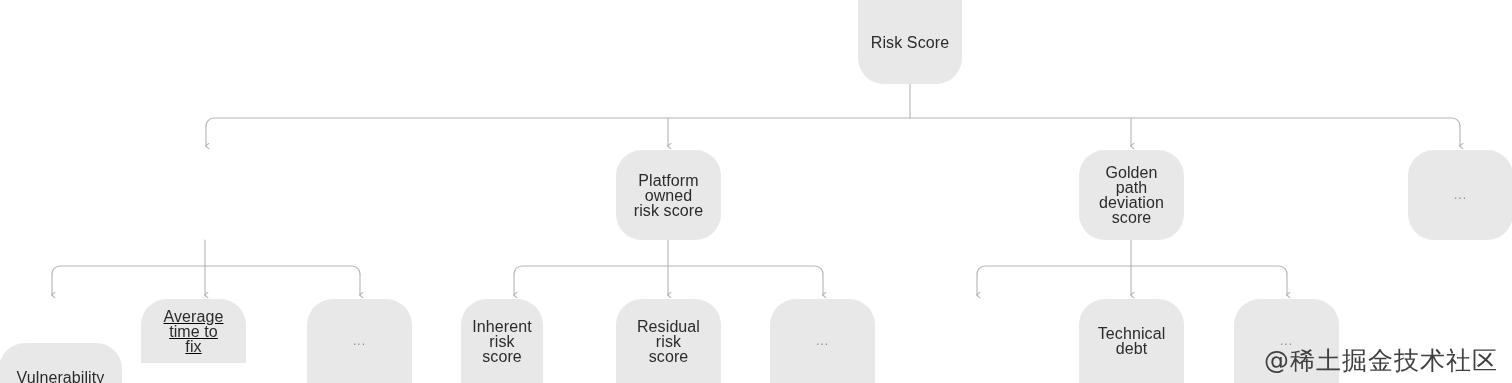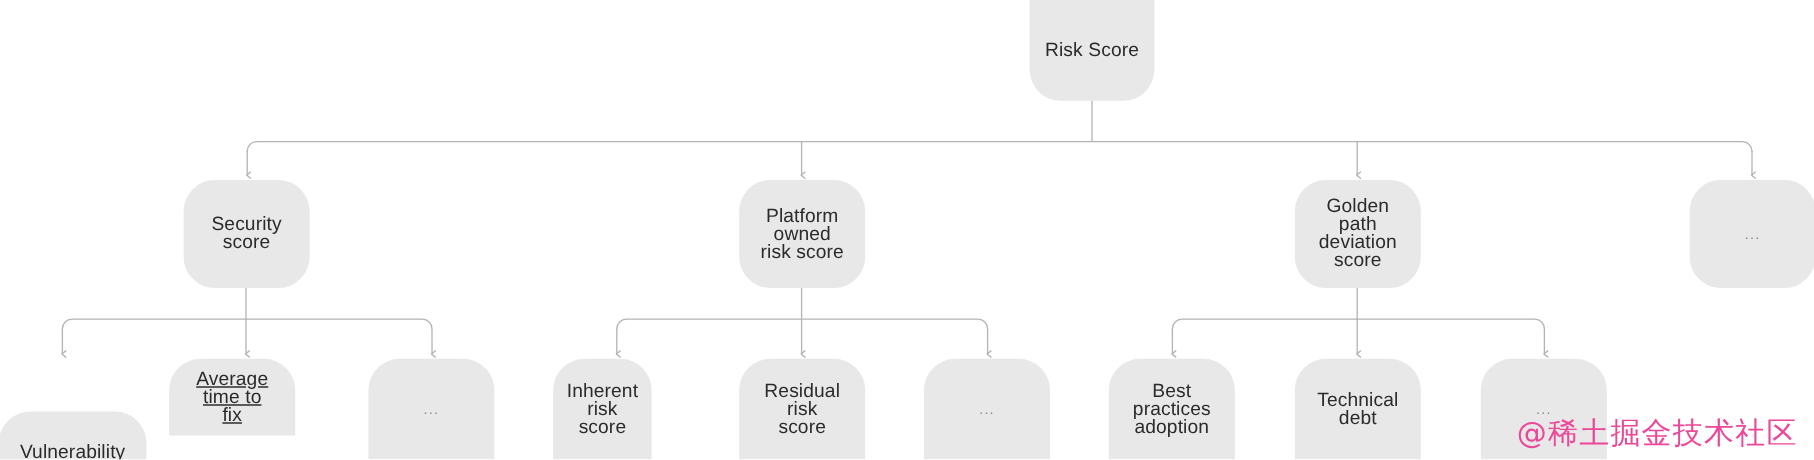--- a/index.html
+++ b/index.html
@@ -46,21 +46,21 @@
   .node-label.ellipsis {
     color: #8a8a8a;
     font-size: 12px;
     letter-spacing: 1px;
   }
   .watermark {
     position: absolute;
     right: 14px;
     bottom: 6px;
     font-size: 25px;
-    color: #ec4899;
+    color: #404040;
     font-family: "DejaVu Sans", sans-serif;
     letter-spacing: 1px;
     white-space: nowrap;
     user-select: none;
   }
 </style>
 </head>
 <body>
 
 <div id="canvas">
@@ -99,23 +99,20 @@
       <path d="M977,274 L977,295" marker-end="url(#arrow)"></path>
       <path d="M1131,266 L1131,295" marker-end="url(#arrow)"></path>
       <path d="M1287,274 L1287,295" marker-end="url(#arrow)"></path>
     </g>
   </svg>
 
   <div class="node" style="left:858px; top:0px; width:104px; height:84px; border-radius:0 0 26px 26px;">
     <span class="node-label">Risk Score</span>
   </div>
 
-  <div class="node" style="left:153px; top:150px; width:105px; height:90px;">
-    <span class="node-label">Security score</span>
-  </div>
 
   <div class="node" style="left:616px; top:150px; width:105px; height:90px;">
     <span class="node-label">Platform owned
 risk score</span>
   </div>
 
   <div class="node" style="left:1079px; top:150px; width:105px; height:90px;">
     <span class="node-label">Golden path
 deviation score</span>
   </div>
@@ -145,24 +142,20 @@
 
   <div class="node" style="left:616px; top:299px; width:105px; height:84px; border-radius:26px 26px 0 0;">
     <span class="node-label">Residual risk
 score</span>
   </div>
 
   <div class="node" style="left:770px; top:299px; width:105px; height:84px; border-radius:26px 26px 0 0;">
     <span class="node-label ellipsis">...</span>
   </div>
 
-  <div class="node" style="left:924px; top:299px; width:105px; height:84px; border-radius:26px 26px 0 0;">
-    <span class="node-label">Best practices
-adoption</span>
-  </div>
 
   <div class="node" style="left:1079px; top:299px; width:105px; height:84px; border-radius:26px 26px 0 0;justify-content:center;">
     <span class="node-label">Technical debt</span>
   </div>
 
   <div class="node" style="left:1234px; top:299px; width:105px; height:84px; border-radius:26px 26px 0 0;">
     <span class="node-label ellipsis">...</span>
   </div>
 
   <div class="watermark">@稀土掘金技术社区</div>

